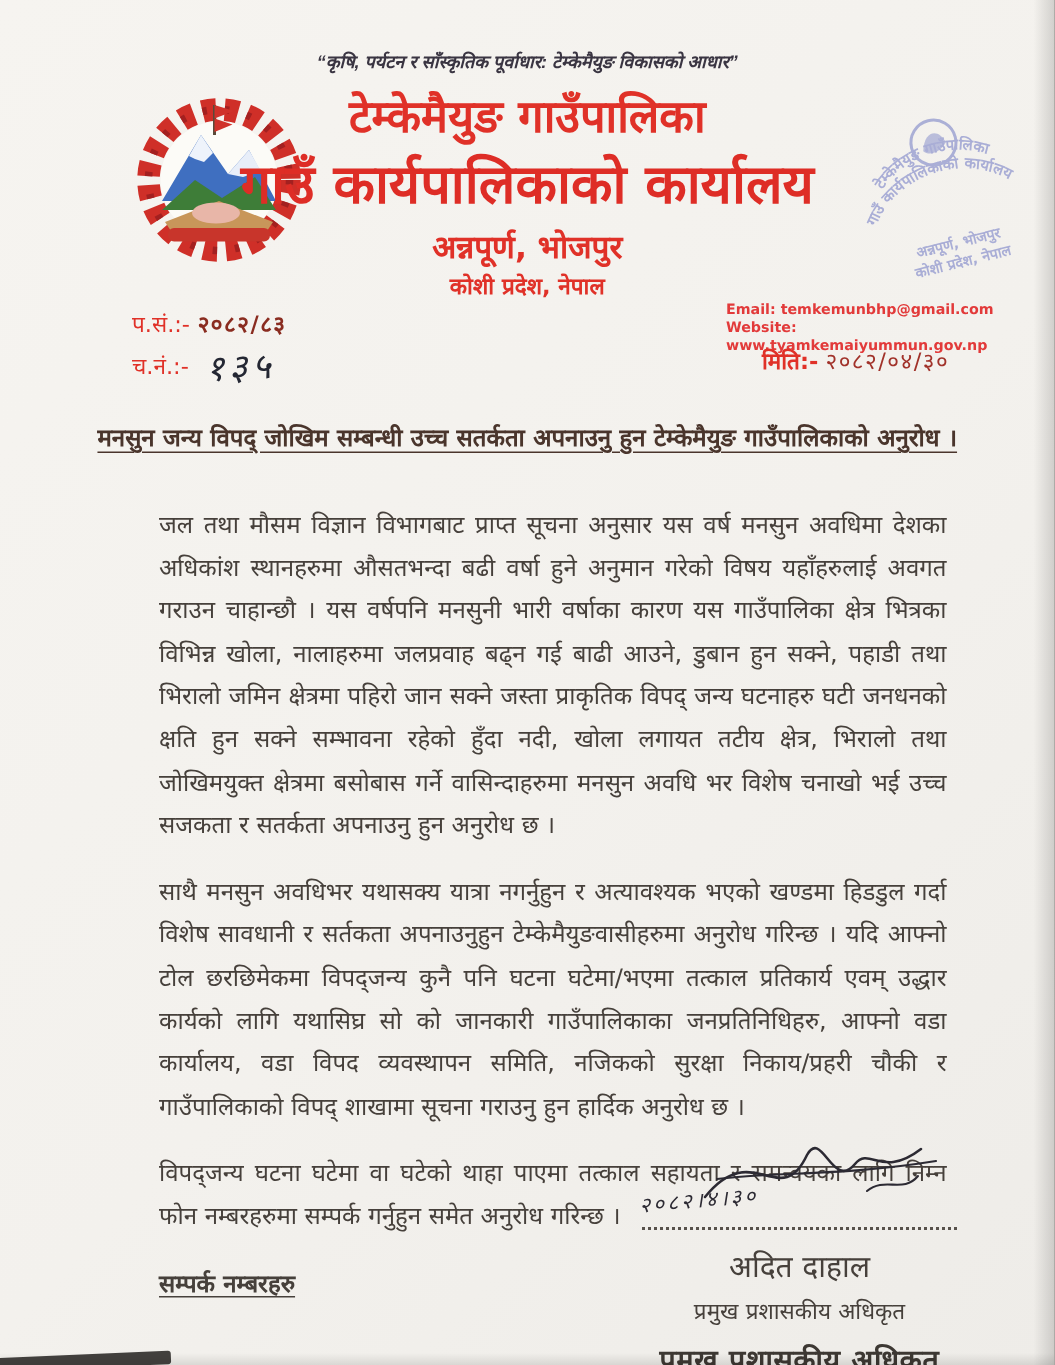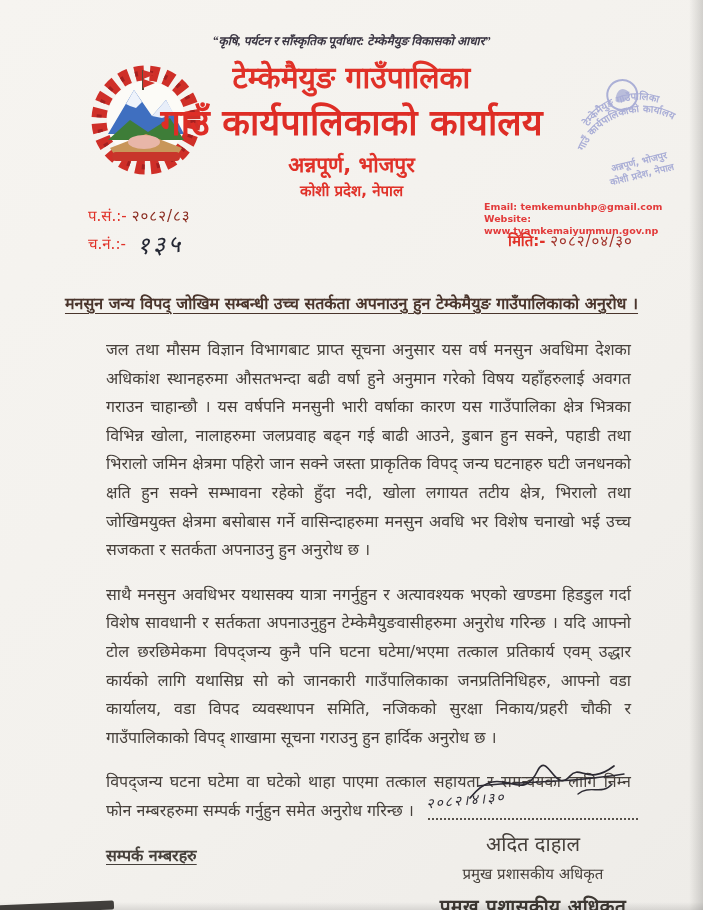--- a/index.html
+++ b/index.html
@@ -11,49 +11,49 @@
   }
   .edge-right{position:absolute;top:0;right:0;width:14px;height:100%;
     background:linear-gradient(to right,rgba(0,0,0,0),rgba(0,0,0,0.14));}
   .edge-bottom{position:absolute;bottom:0;left:0;width:100%;height:8px;
     background:linear-gradient(to bottom,rgba(0,0,0,0),rgba(0,0,0,0.10));}
   .corner-mark{position:absolute;bottom:-2px;left:-6px;width:120px;height:9px;
     background:#23211f;transform:rotate(-2.5deg);opacity:.85;border-radius:2px;}
 
   .motto{position:absolute;top:32px;left:0;width:100%;text-align:center;
     font-size:12px;font-weight:bold;font-style:italic;color:#3a3542;
-    font-family:Liberation Serif, serif;}
+    font-family:Liberation Sans, sans-serif;}
   .title1{position:absolute;top:56px;left:0;width:100%;text-align:center;
     font-size:30px;font-weight:bold;color:#e03128;}
   .title2{position:absolute;top:97px;left:0;width:100%;text-align:center;
     font-size:36px;font-weight:bold;color:#de2d26;}
   .addr1{position:absolute;top:150px;left:0;width:100%;text-align:center;
     font-size:21px;font-weight:bold;color:#e03128;}
   .addr2{position:absolute;top:180px;left:0;width:100%;text-align:center;
     font-size:15px;font-weight:bold;color:#e03128;}
 
   .emblem{position:absolute;top:56px;left:86px;width:120px;height:122px;}
   .side-stamp{position:absolute;top:72px;left:566px;width:130px;height:116px;
     opacity:.62;transform:rotate(-14deg);}
 
   .ref-block{position:absolute;top:204px;left:88px;line-height:24px;}
   .ref-label{color:#e03128;font-weight:normal;font-size:15px;}
-  .ref-value{color:#8a2c20;font-size:15px;font-weight:normal;letter-spacing:1px;}
+  .ref-value{color:#8a2c20;font-size:15px;font-weight:bold;letter-spacing:1px;}
   .disp-row{margin-top:4px;}
   .disp-value{display:inline-block;color:#242733;font-size:24px;font-style:italic;
     letter-spacing:3px;transform:rotate(-3deg);vertical-align:middle;margin-left:6px;
     font-family:"DejaVu Serif",serif;}
 
   .web-block{position:absolute;top:201px;left:484px;font-size:9.5px;font-weight:bold;
     color:#e23a3a;line-height:12px;}
   .date-line{position:absolute;top:230px;left:508px;font-size:15px;}
   .date-label{color:#e03128;font-weight:bold;}
   .date-value{color:#a1322a;font-weight:normal;letter-spacing:1px;}
 
-  .subject{position:absolute;top:292px;left:40px;width:623px;text-align:center;
+  .subject{position:absolute;top:280px;left:40px;width:623px;text-align:center;
     font-size:16px;font-weight:bold;color:#4a352c;text-decoration:underline;
     text-underline-offset:4px;}
 
   .body-text{position:absolute;top:320px;left:90px;width:557px;
     font-size:16px;line-height:28.6px;color:#46403b;text-align:justify;}
   .body-text p{margin:16px;}
   .contacts-heading{font-weight:bold;text-decoration:underline;text-underline-offset:3px;}
   .gap{height:14px;}
 
   .sig-block{position:absolute;top:760px;left:408px;width:250px;text-align:center;}

